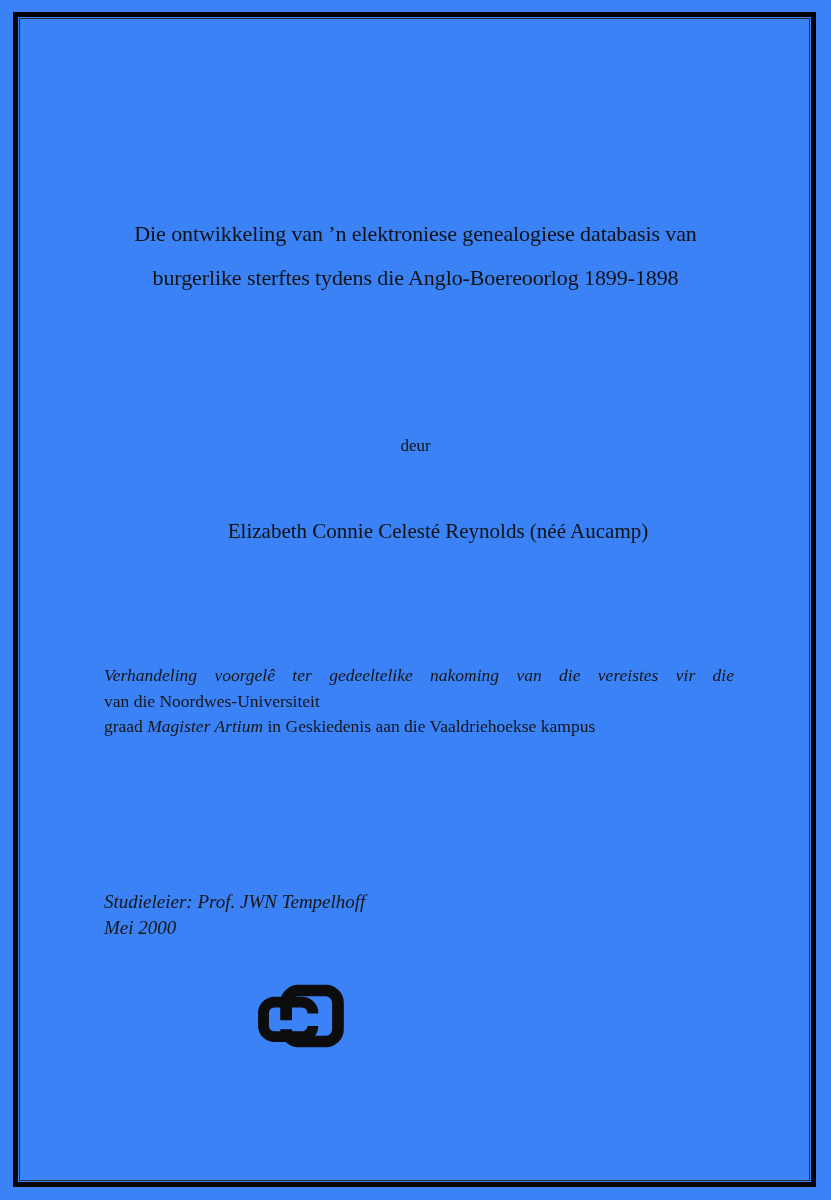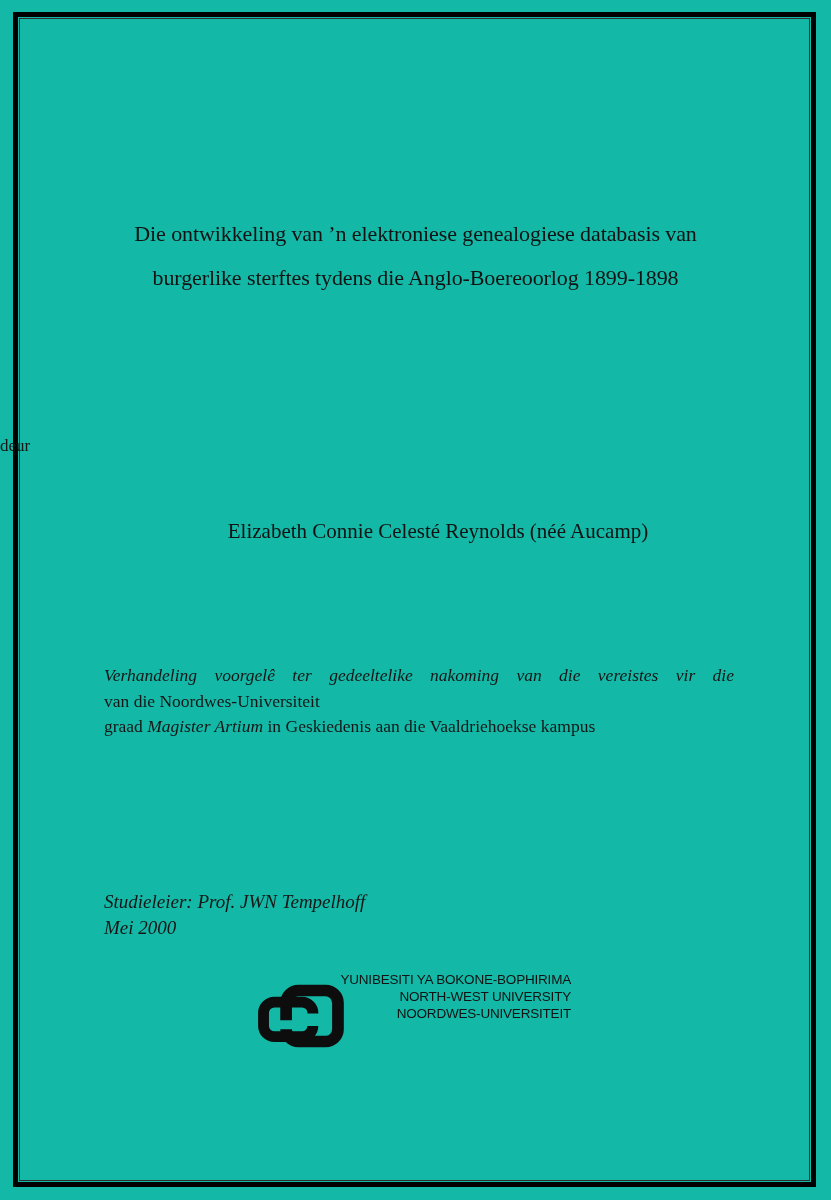--- a/index.html
+++ b/index.html
@@ -4,21 +4,21 @@
 <style>
   html, body {
     margin: 0;
     padding: 0;
     background: #ffffff;
   }
   .page {
     position: relative;
     width: 831px;
     height: 1200px;
-    background: #14b8a6;
+    background: #3b82f6;
     font-family: "Liberation Serif", "DejaVu Serif", serif;
     color: #161616;
     overflow: hidden;
   }
   
   .frame {
     position: absolute;
     top: 12px; left: 13px; right: 15px; bottom: 13px;
     border: 5px solid #000000;
   }
@@ -33,21 +33,21 @@
     top: 212px; left: 60px; right: 60px;
     text-align: center;
     font-size: 22px;
     line-height: 44px;
     letter-spacing: -0.1px;
     color: #121212;
   }
   .byline {
     position: absolute;
     top: 436px; left: 0; right: 0;
-    text-align: left;
+    text-align: center;
     font-size: 17px;
     line-height: 20px;
   }
   .author {
     position: absolute;
     top: 518px; left: 0; right: 0;
     text-align: center;
     font-size: 21px;
     line-height: 26px;
     color: #121212;
@@ -123,20 +123,15 @@
     <div>Mei 2000</div>
   </div>
 
   <div class="logo-row">
     <svg class="logo-mark" viewBox="0 0 110 85" preserveAspectRatio="none" aria-hidden="true">
 
       <path d="M 36 50 V 29 A 15 15 0 0 1 51 14 H 83 A 15 15 0 0 1 98 29 V 61 A 15 15 0 0 1 83 76 H 51 A 15 15 0 0 1 36 61" fill="none" stroke="#0d0d0d" stroke-width="14" stroke-linecap="butt"></path>
 
       <path d="M 68 42 V 41 A 13 13 0 0 0 55 28 H 22 A 13 13 0 0 0 9 41 V 57 A 13 13 0 0 0 22 70 H 55 A 13 13 0 0 0 68 57" fill="none" stroke="#0d0d0d" stroke-width="13" stroke-linecap="butt"></path>
     </svg>
-    <div class="logo-text">
-      <div>YUNIBESITI YA BOKONE-BOPHIRIMA</div>
-      <div>NORTH-WEST UNIVERSITY</div>
-      <div>NOORDWES-UNIVERSITEIT</div>
-    </div>
   </div>
 
 </div>
 
 </body></html>

